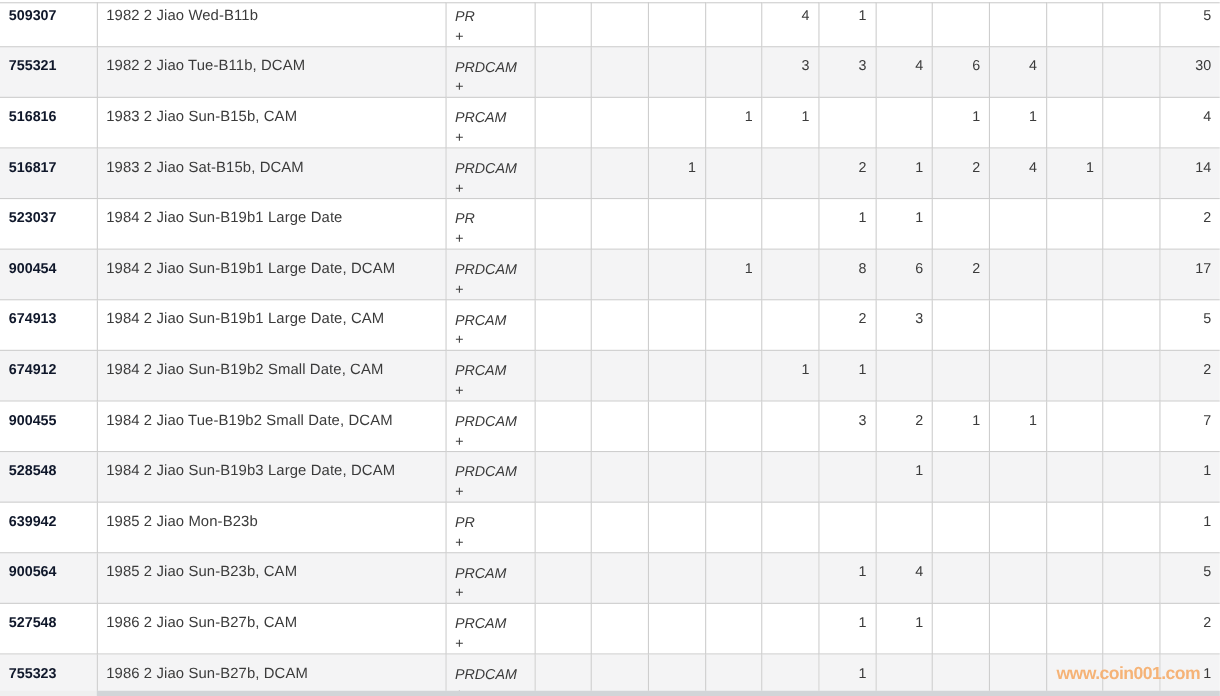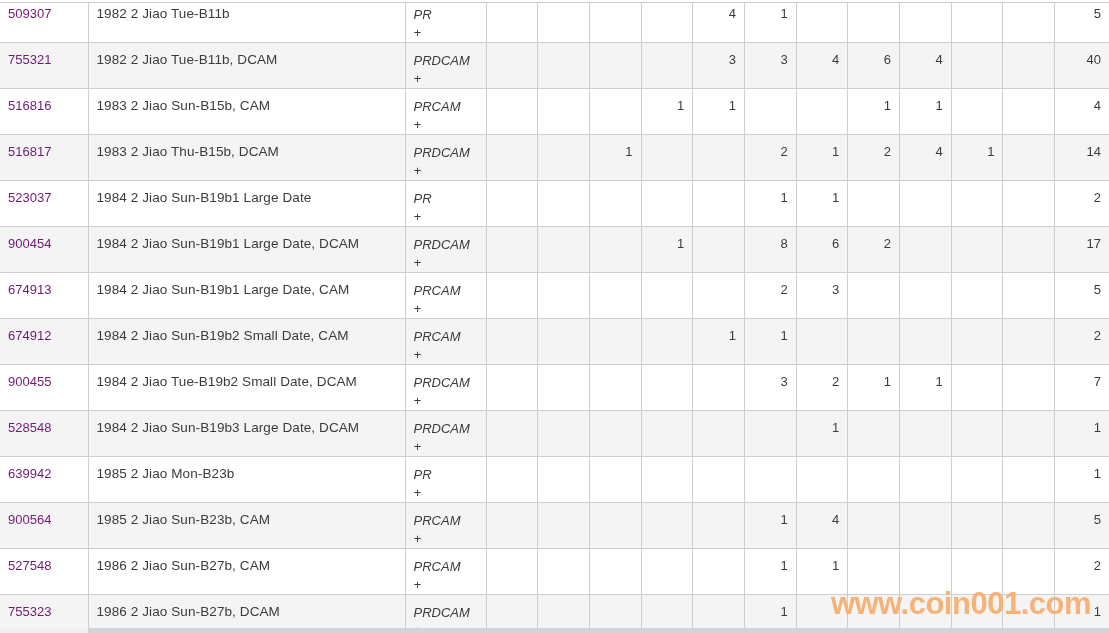--- a/index.html
+++ b/index.html
@@ -39,33 +39,34 @@
   .pop-table td:first-child { border-left: 0; }
   .pop-table td:last-child  { border-right: 0; }
 
   .pop-table tr { height: 45.5px; }
   .pop-table tr.first { height: 40px; }
   .pop-table tr.first td { padding-top: 3px; }
 
   .pop-table tbody tr:nth-child(even) { background: #f4f4f5; }
 
   td.cell-id a {
-    color: #701a75;
+    color: #0f172a;
     text-decoration: none;
     cursor: pointer;
+    font-weight: bold;
   }
   td.cell-desc  { font-size: 13.5px; letter-spacing: 0.1px; }
   td.cell-desig { line-height: 18px; font-style: italic; }
   td.cell-grade, td.cell-total { text-align: right; }
 
   .watermark {
     position: absolute;
     right: 18px;
     bottom: 11px;
-    font-size: 31px;
+    font-size: 16px;
     font-weight: bold;
     letter-spacing: -0.5px;
     color: #f6b071;
     opacity: 0.95;
     z-index: 5;
     pointer-events: none;
   }
   .hscroll-track {
     position: absolute;
     left: 0;
@@ -103,21 +104,21 @@
         <col class="c-grade">
         <col class="c-grade">
       <col class="c-grade">
         <col class="c-grade">
         <col class="c-grade">
       <col class="c-total">
     </colgroup>
     <tbody>
         <tr class="first">
       <td class="cell-id"><a>509307</a></td>
-      <td class="cell-desc">1982 2 Jiao Tue-B11b</td>
+      <td class="cell-desc">1982 2 Jiao Wed-B11b</td>
       <td class="cell-desig">
         <div>PR</div>
         <div>+</div>
       </td>
 
       <td class="cell-grade"></td>
           <td class="cell-grade"></td>
           <td class="cell-grade"></td>
           <td class="cell-grade"></td>
           <td class="cell-grade">4</td>
@@ -141,21 +142,21 @@
           <td class="cell-grade"></td>
           <td class="cell-grade"></td>
           <td class="cell-grade"></td>
           <td class="cell-grade">3</td>
           <td class="cell-grade">3</td>
           <td class="cell-grade">4</td>
           <td class="cell-grade">6</td>
           <td class="cell-grade">4</td>
           <td class="cell-grade"></td>
           <td class="cell-grade"></td>
-          <td class="cell-total">40</td>
+          <td class="cell-total">30</td>
     </tr>
         <tr>
       <td class="cell-id"><a>516816</a></td>
       <td class="cell-desc">1983 2 Jiao Sun-B15b, CAM</td>
       <td class="cell-desig">
         <div>PRCAM</div>
         <div>+</div>
       </td>
 
       <td class="cell-grade"></td>
@@ -166,21 +167,21 @@
           <td class="cell-grade"></td>
           <td class="cell-grade"></td>
           <td class="cell-grade">1</td>
           <td class="cell-grade">1</td>
           <td class="cell-grade"></td>
           <td class="cell-grade"></td>
           <td class="cell-total">4</td>
     </tr>
         <tr>
       <td class="cell-id"><a>516817</a></td>
-      <td class="cell-desc">1983 2 Jiao Thu-B15b, DCAM</td>
+      <td class="cell-desc">1983 2 Jiao Sat-B15b, DCAM</td>
       <td class="cell-desig">
         <div>PRDCAM</div>
         <div>+</div>
       </td>
 
       <td class="cell-grade"></td>
           <td class="cell-grade"></td>
           <td class="cell-grade">1</td>
           <td class="cell-grade"></td>
           <td class="cell-grade"></td>

